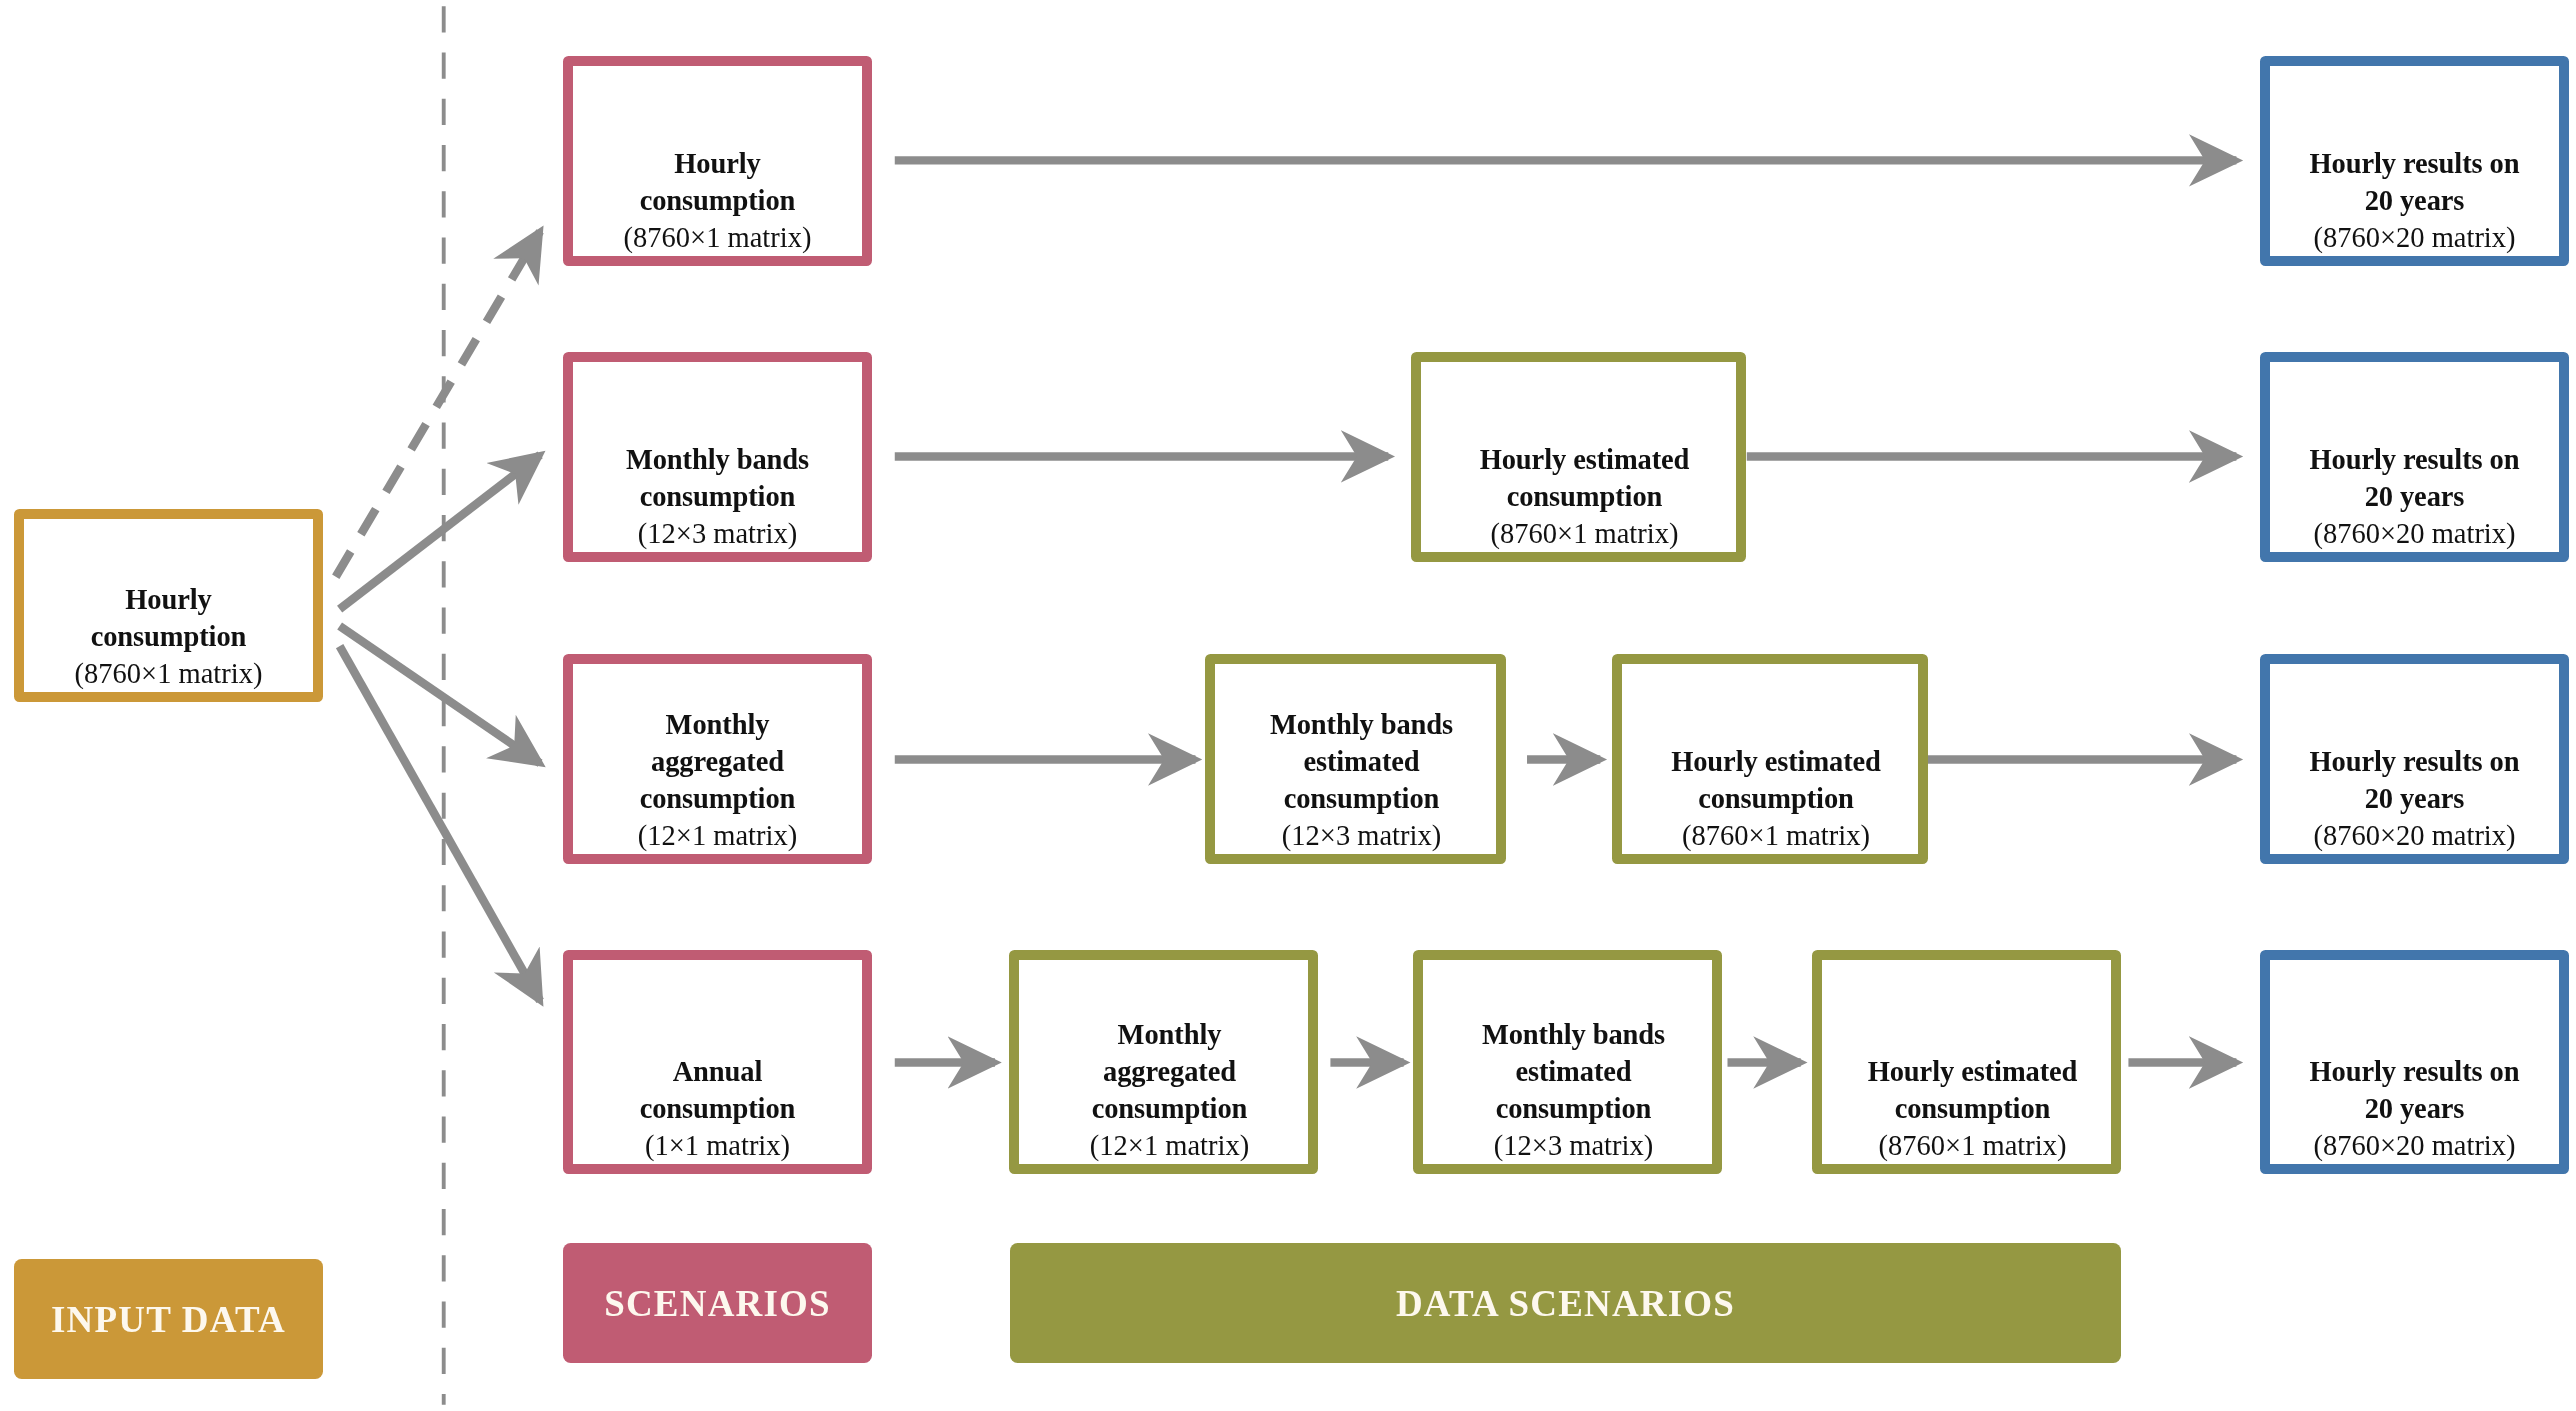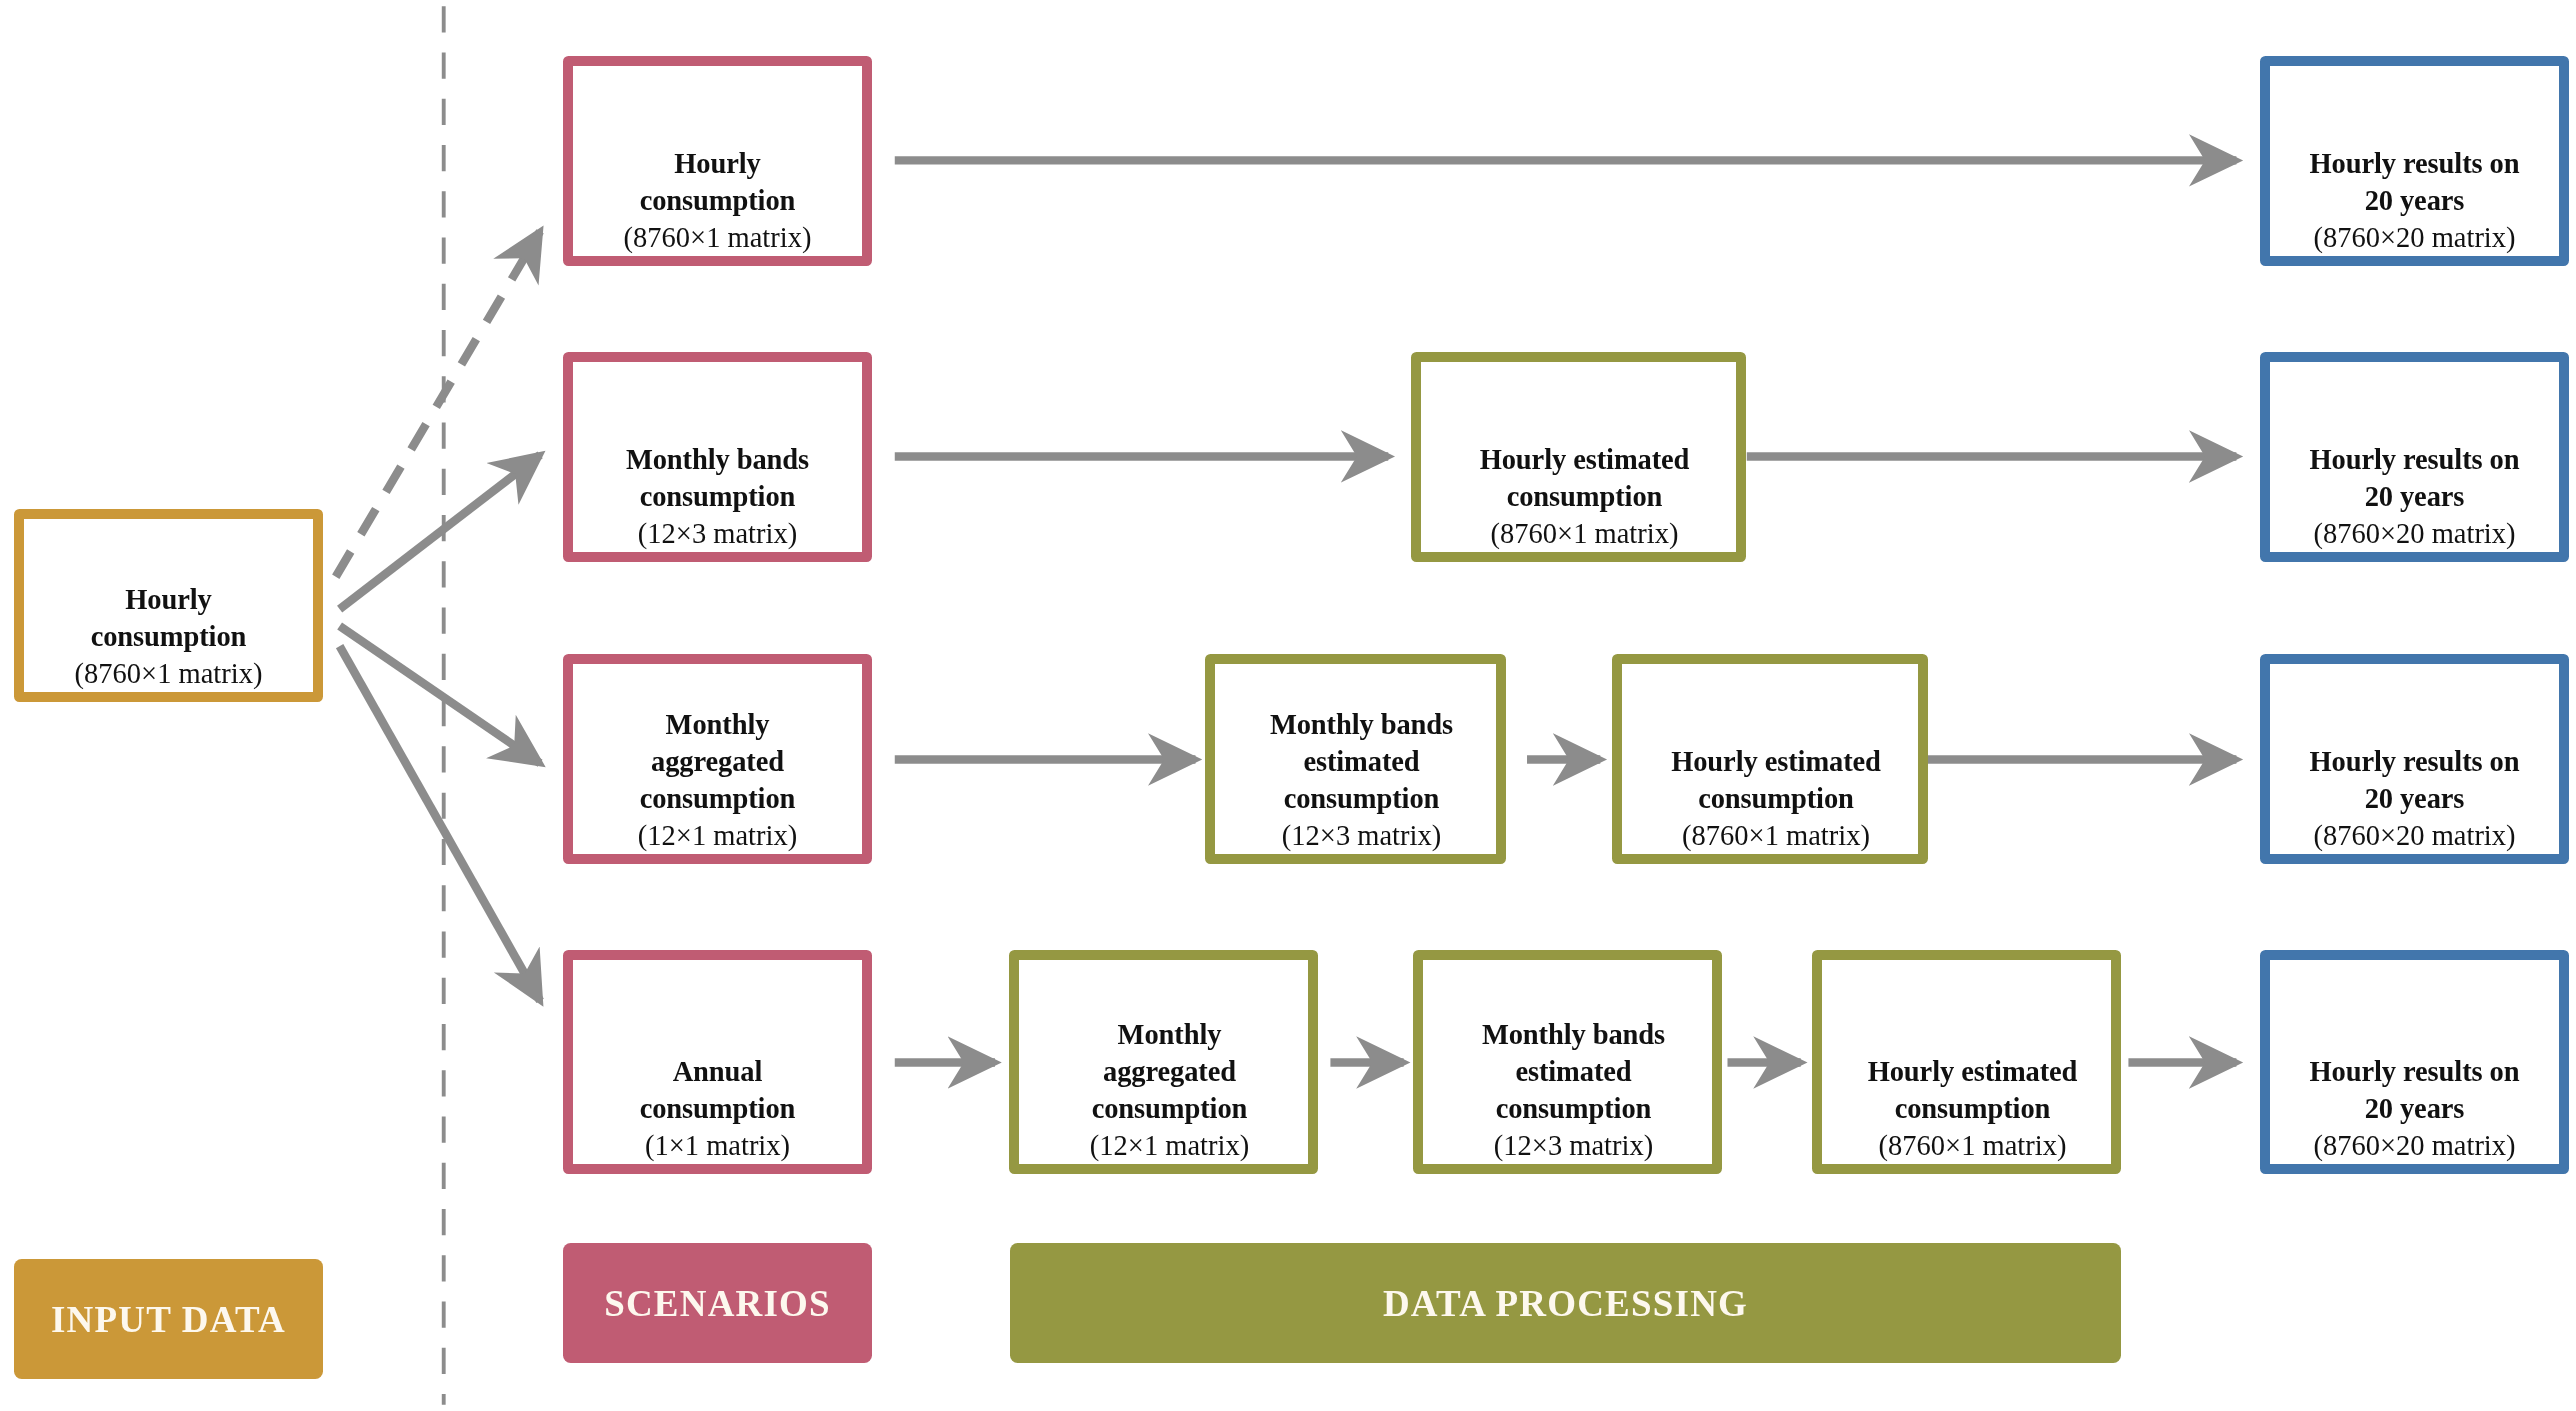--- a/index.html
+++ b/index.html
@@ -186,16 +186,16 @@
     <div class="sub">(8760×1 matrix)</div>
   </div>
   <div class="node res" style="left:2260px; top:950px; width:309px; height:224px;">
     <div class="ttl">Hourly results on</div>
     <div class="ttl">20 years</div>
     <div class="sub">(8760×20 matrix)</div>
   </div>
 
   <div class="legend input" style="left:14px; top:1243px; width:309px; height:120px;margin-top:16px;">INPUT DATA</div>
   <div class="legend scen" style="left:563px; top:1243px; width:309px; height:120px;">SCENARIOS</div>
-  <div class="legend proc" style="left:1010px; top:1243px; width:1111px; height:120px;">DATA PROCESSING</div>
+  <div class="legend proc" style="left:1010px; top:1243px; width:1111px; height:120px;">DATA SCENARIOS</div>
 
 </div>
 
 
 </body></html>

